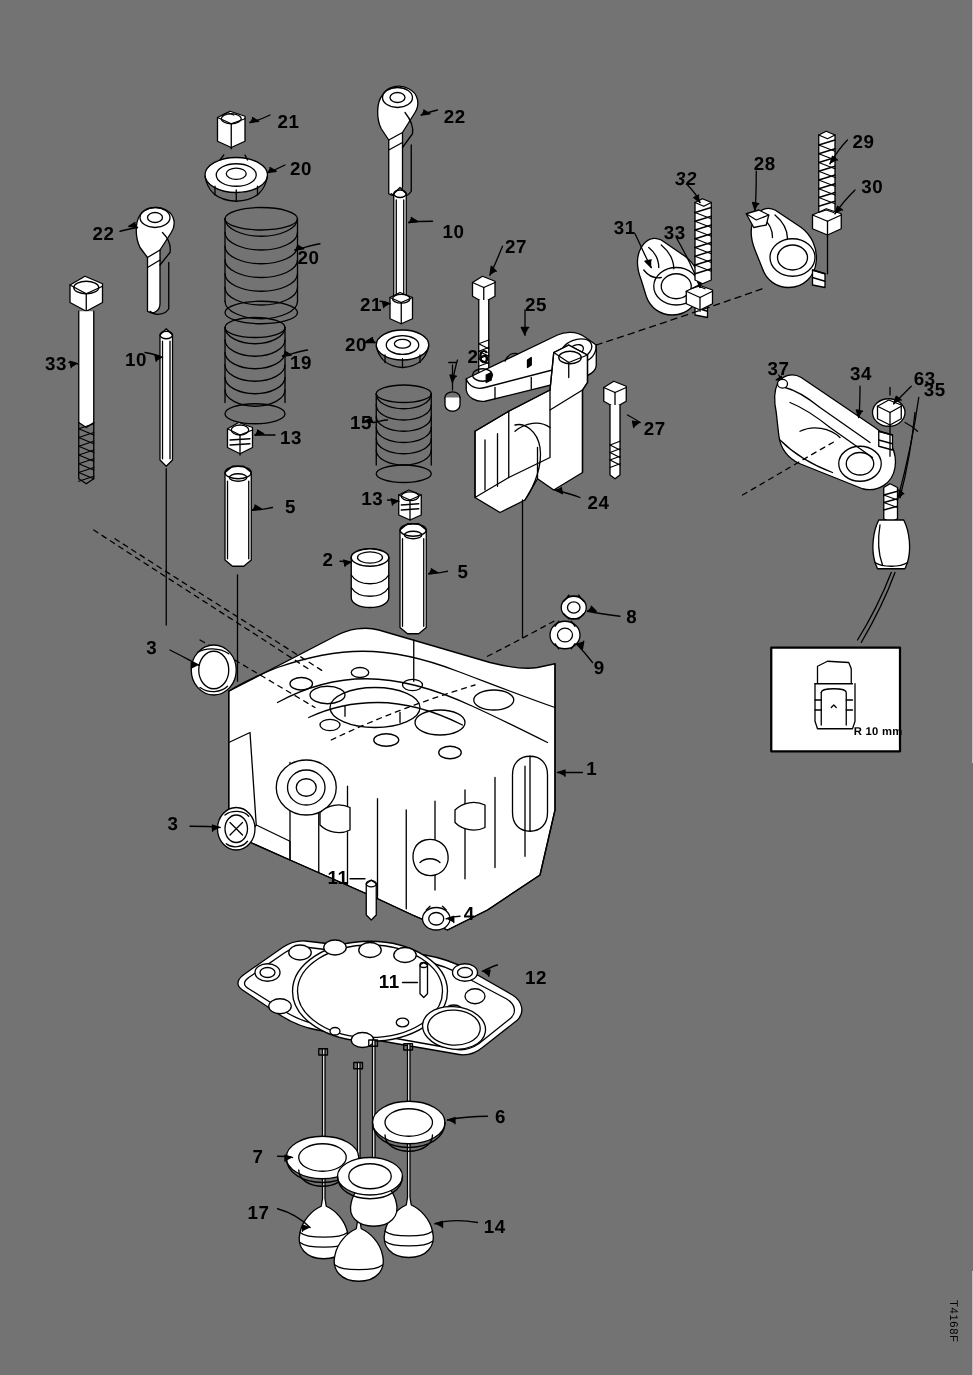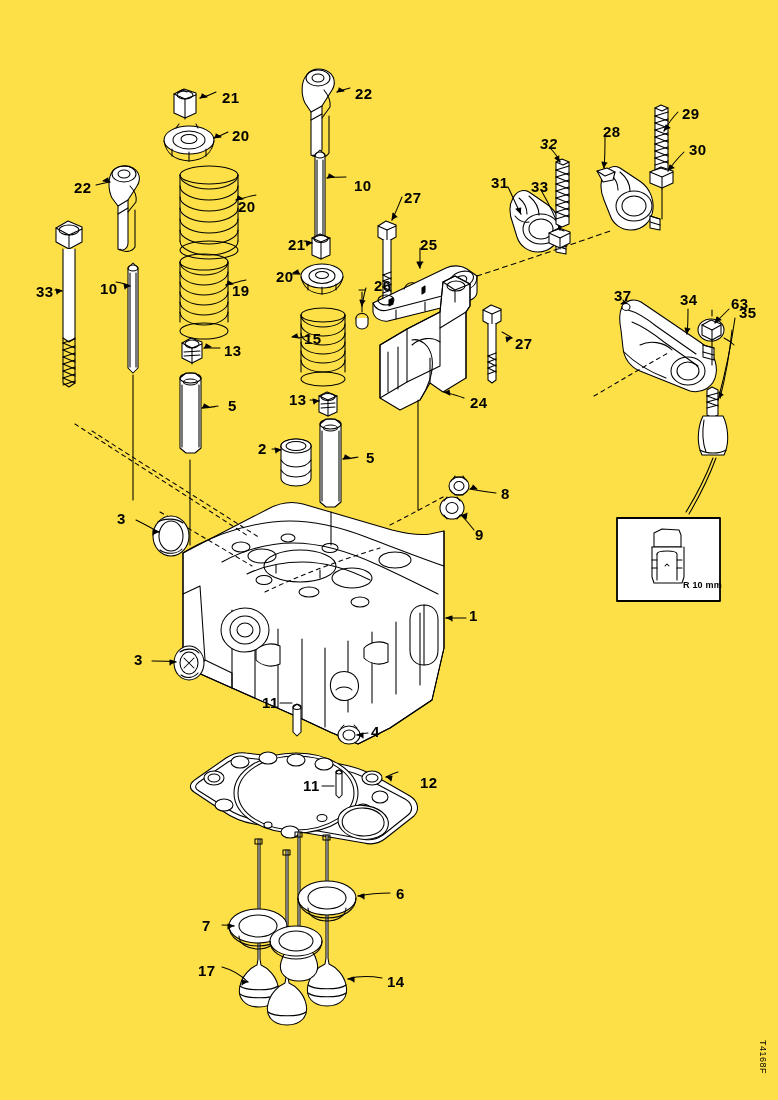--- a/index.html
+++ b/index.html
@@ -8,21 +8,21 @@
     padding: 0;
     background: #ffffff;
   }
   body {
     font-family: "Liberation Sans", sans-serif;
   }
   #sheet {
     position: relative;
     width: 778px;
     height: 1100px;
-    background: #fde047;
+    background: #737373;
     overflow: hidden;
   }
   #art {
     position: absolute;
     left: 0;
     top: 0;
     width: 778px;
     height: 1100px;
   }
   .callout {
@@ -693,21 +693,21 @@
   <div class="callout" style="left:420px; top:237px;">25</div>
   <div class="callout" style="left:36px; top:284px;">33</div>
   <div class="callout" style="left:100px; top:281px;">10</div>
   <div class="callout" style="left:276px; top:269px;">20</div>
   <div class="callout" style="left:232px; top:283px;">19</div>
   <div class="callout" style="left:374px; top:278px;">26</div>
   <div class="callout" style="left:614px; top:288px;">37</div>
   <div class="callout" style="left:680px; top:292px;">34</div>
   <div class="callout" style="left:731px; top:296px;">63</div>
   <div class="callout" style="left:224px; top:343px;">13</div>
-  <div class="callout" style="left:280px; top:331px;margin-left:24px;">15</div>
+  <div class="callout" style="left:280px; top:331px;">15</div>
   <div class="callout" style="left:515px; top:336px;">27</div>
   <div class="callout" style="left:739px; top:305px;">35</div>
   <div class="callout" style="left:228px; top:398px;">5</div>
   <div class="callout" style="left:289px; top:392px;">13</div>
   <div class="callout" style="left:470px; top:395px;">24</div>
   <div class="callout" style="left:258px; top:441px;">2</div>
   <div class="callout" style="left:366px; top:450px;">5</div>
   <div class="callout" style="left:501px; top:486px;">8</div>
   <div class="callout" style="left:475px; top:527px;">9</div>
   <div class="callout" style="left:117px; top:511px;">3</div>

